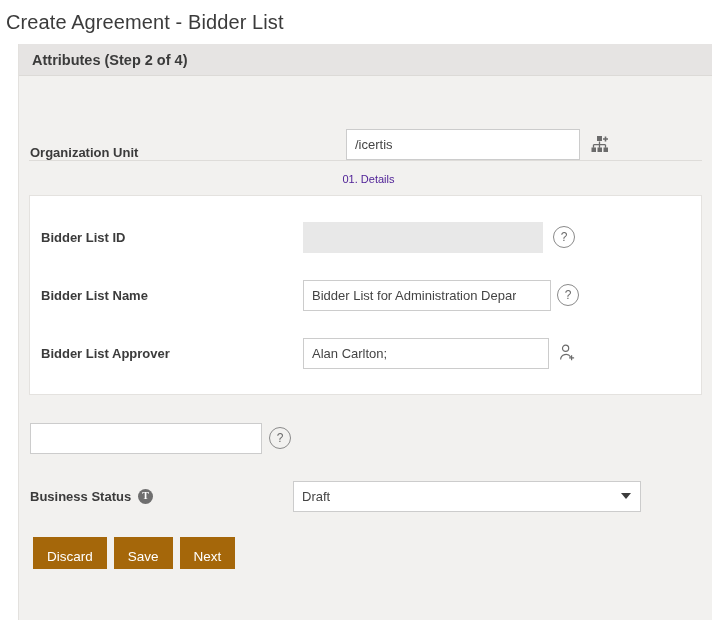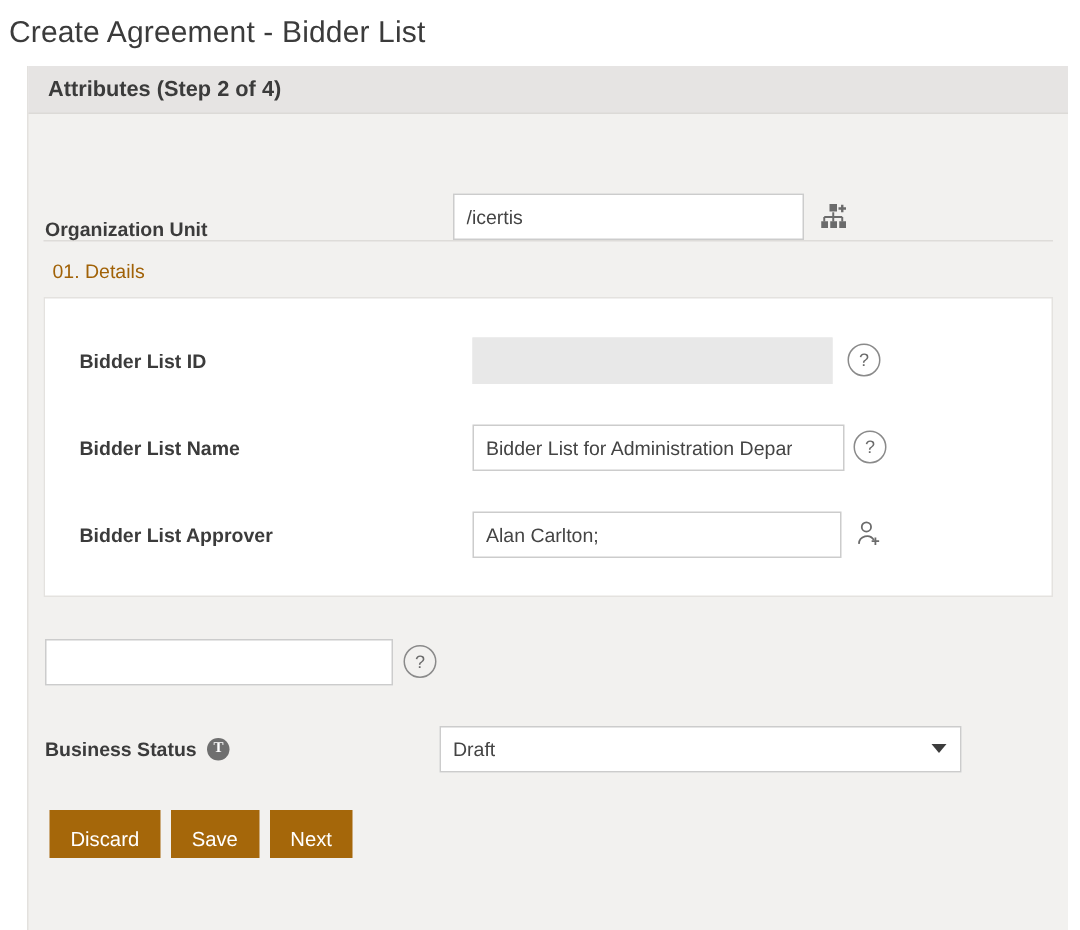--- a/index.html
+++ b/index.html
@@ -101,31 +101,32 @@
     align-items: center;
     justify-content: center;
   }
 
   
   .details-wrap {
     margin: 0 10px 0 10px;
     border-top: 1px solid #dedcd9;
   }
   .details-title {
-    font-size: 13px;
-    color: #a16207;
+    font-size: 11px;
+    color: #4c1d95;
     padding: 12px 0 10px 6px;
+    text-align: center;
   }
   .details-box {
     background: #ffffff;
     border: 1px solid #e4e2df;
     box-sizing: border-box;
     padding: 12px 0 12px 0;
   }
-  .details-box .form-row { height: 58px; padding-left: 11px; margin-left: 12px; }
+  .details-box .form-row { height: 58px; padding-left: 11px; }
   .details-box .row-label { width: 262px; }
 
   
   .lower-rows { padding-left: 11px; padding-top: 14px; }
   .lower-rows .form-row { height: 58px; }
   .lower-rows .row-label { width: 263px; }
 
   .select-input {
     height: 31px;
     background: #ffffff;
@@ -204,21 +205,21 @@
 <div class="page-title">Create Agreement - Bidder List</div>
 
 <div class="card">
 
   <div class="card-header">
     <span class="card-header-title">Attributes (Step 2 of 4)</span>
   </div>
 
   <div class="form-row orgunit-row">
     <span class="row-label">Organization Unit</span>
-    <div class="text-input" style="width:234px;">
+    <div class="text-input" style="width:234px;margin-left:44px;">
       <span class="input-val" title="/icertis">/icertis</span>
     </div>
     <div class="icon-slot" style="width:44px;height:31px;">
       <svg width="22" height="20" viewBox="0 0 22 20" aria-hidden="true">
         <rect x="6" y="1" width="5" height="5" fill="#6b6b6b"></rect>
         <path d="M14.5 1.5 v5 M12 4 h5" stroke="#6b6b6b" stroke-width="1.6" fill="none"></path>
         <path d="M8.5 6.5 v3.2 M2.5 9.7 h12 M2.5 9.7 v3 M8.5 9.7 v3 M14.5 9.7 v3" stroke="#6b6b6b" stroke-width="1.3" fill="none"></path>
         <rect x="0.5" y="12.5" width="4.5" height="4.5" fill="#6b6b6b"></rect>
         <rect x="6.5" y="12.5" width="4.5" height="4.5" fill="#6b6b6b"></rect>
         <rect x="12.5" y="12.5" width="4.5" height="4.5" fill="#6b6b6b"></rect>

